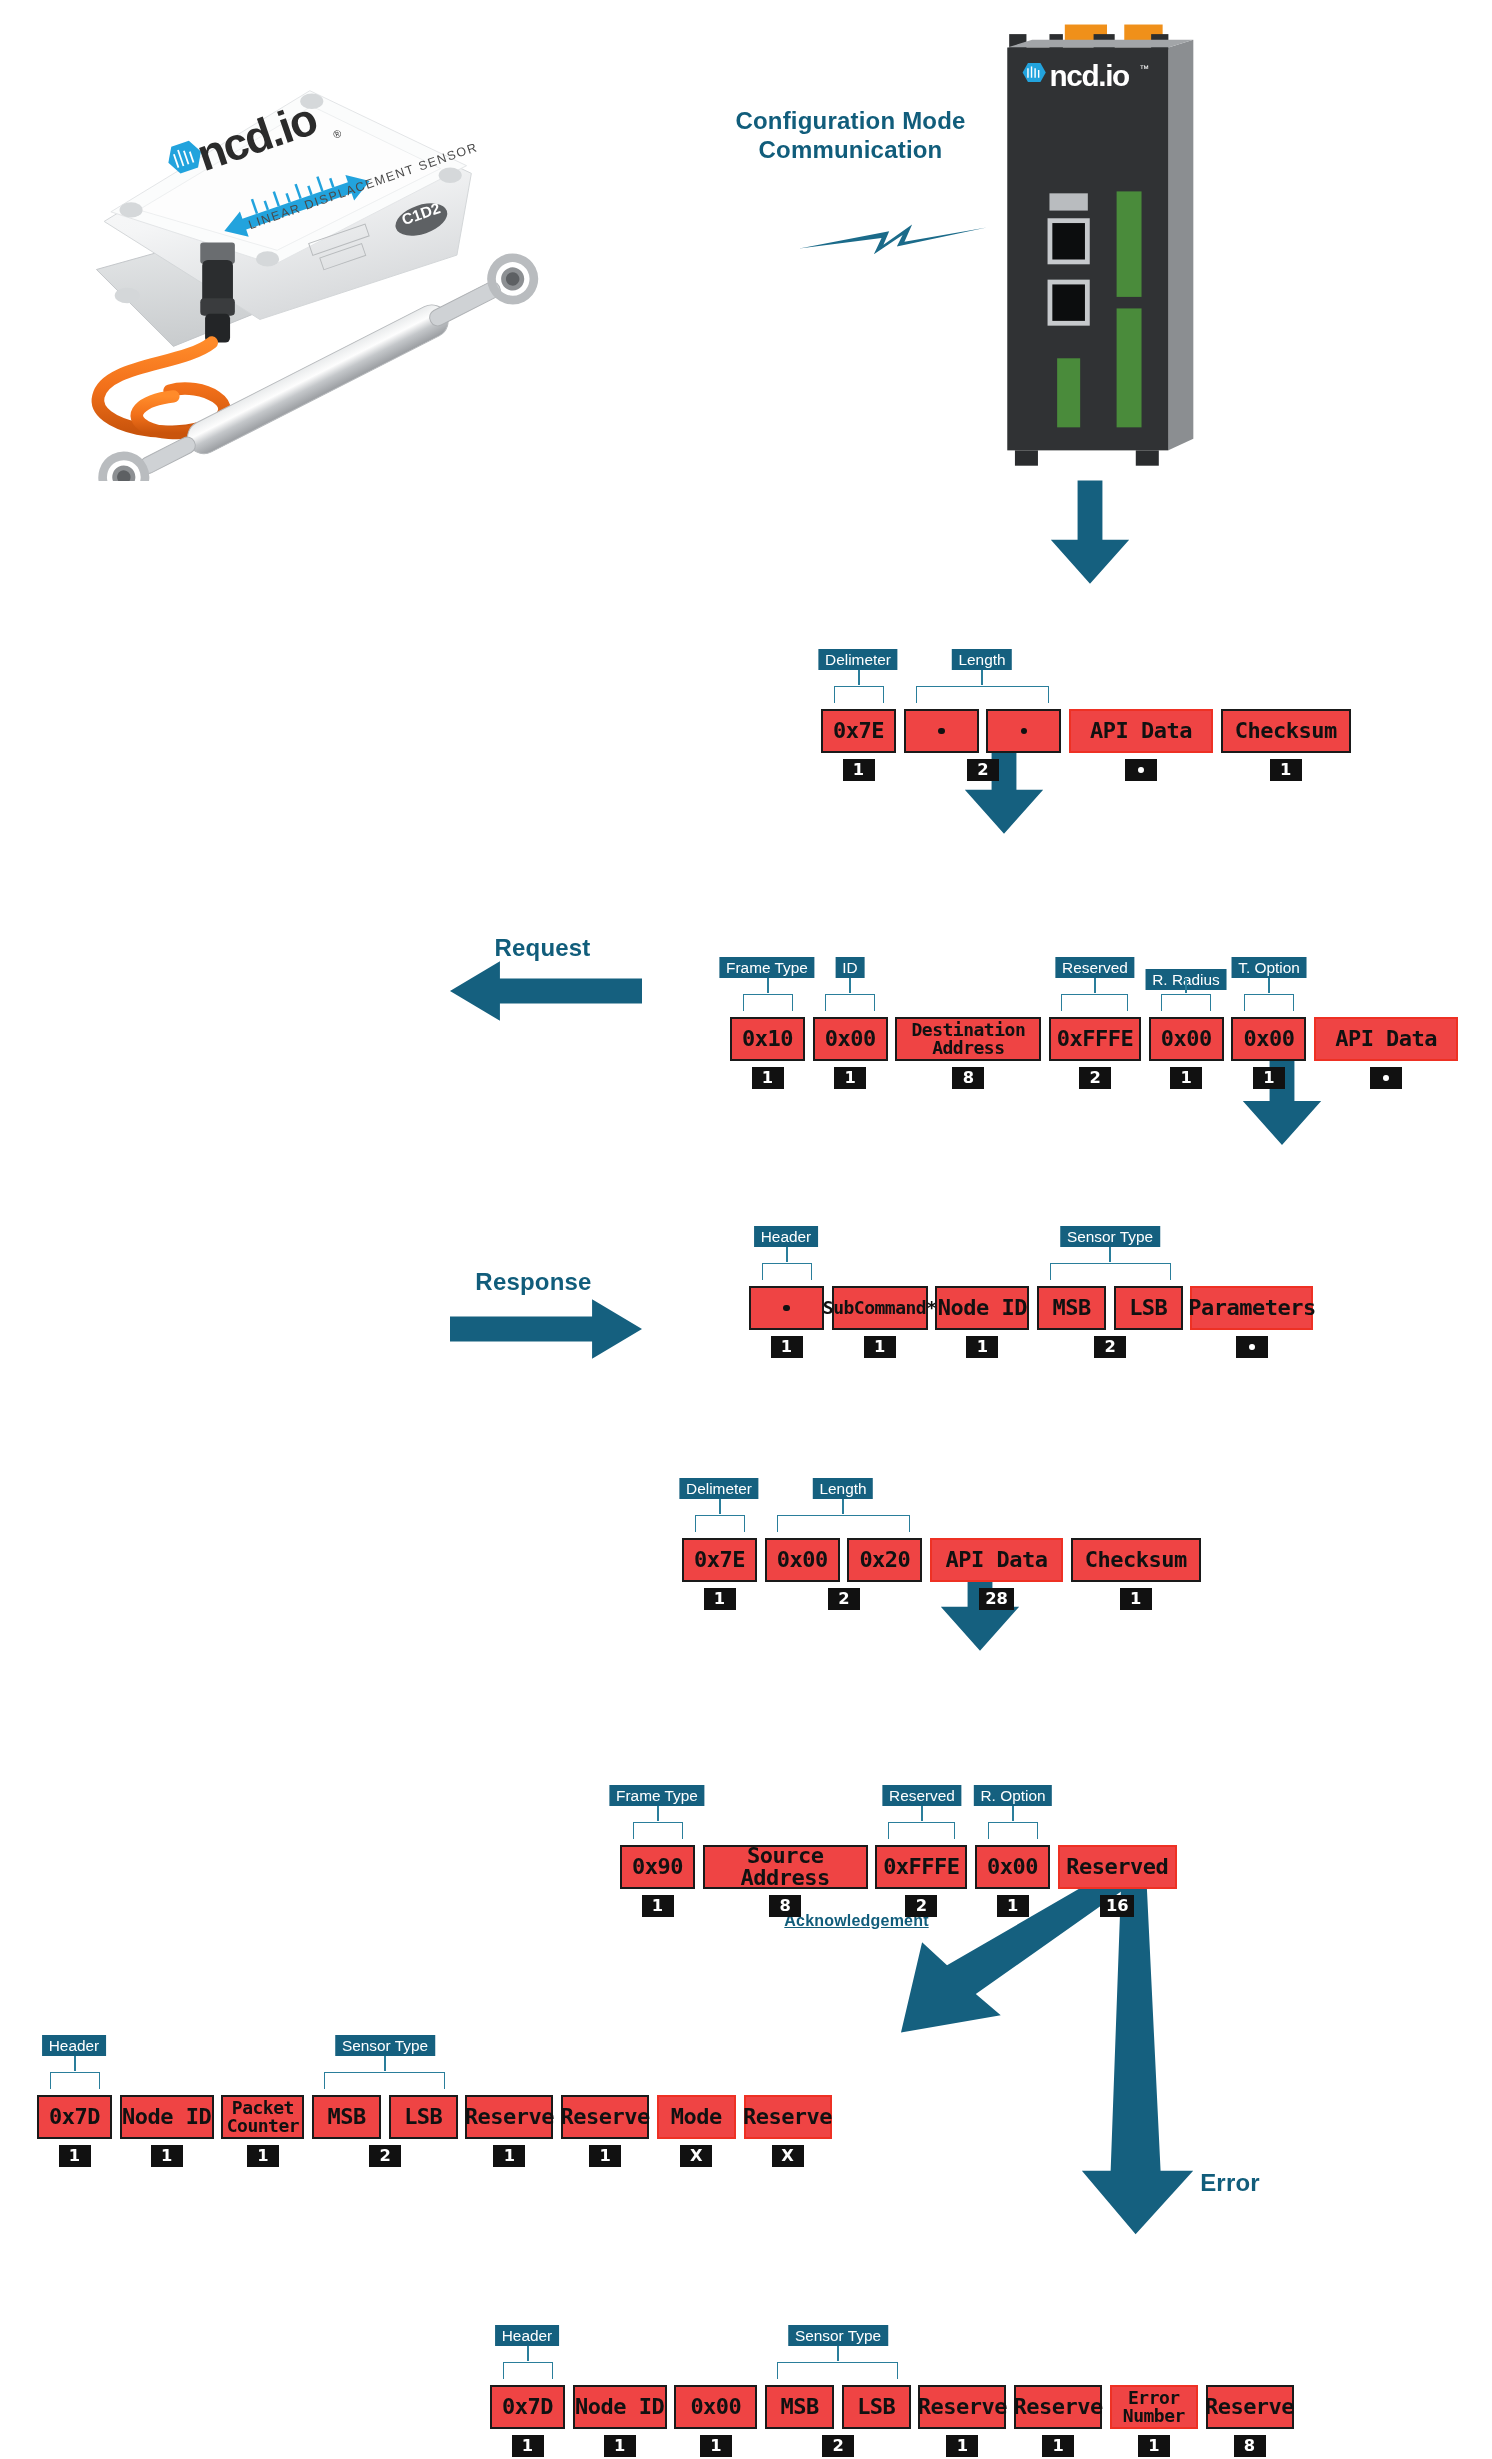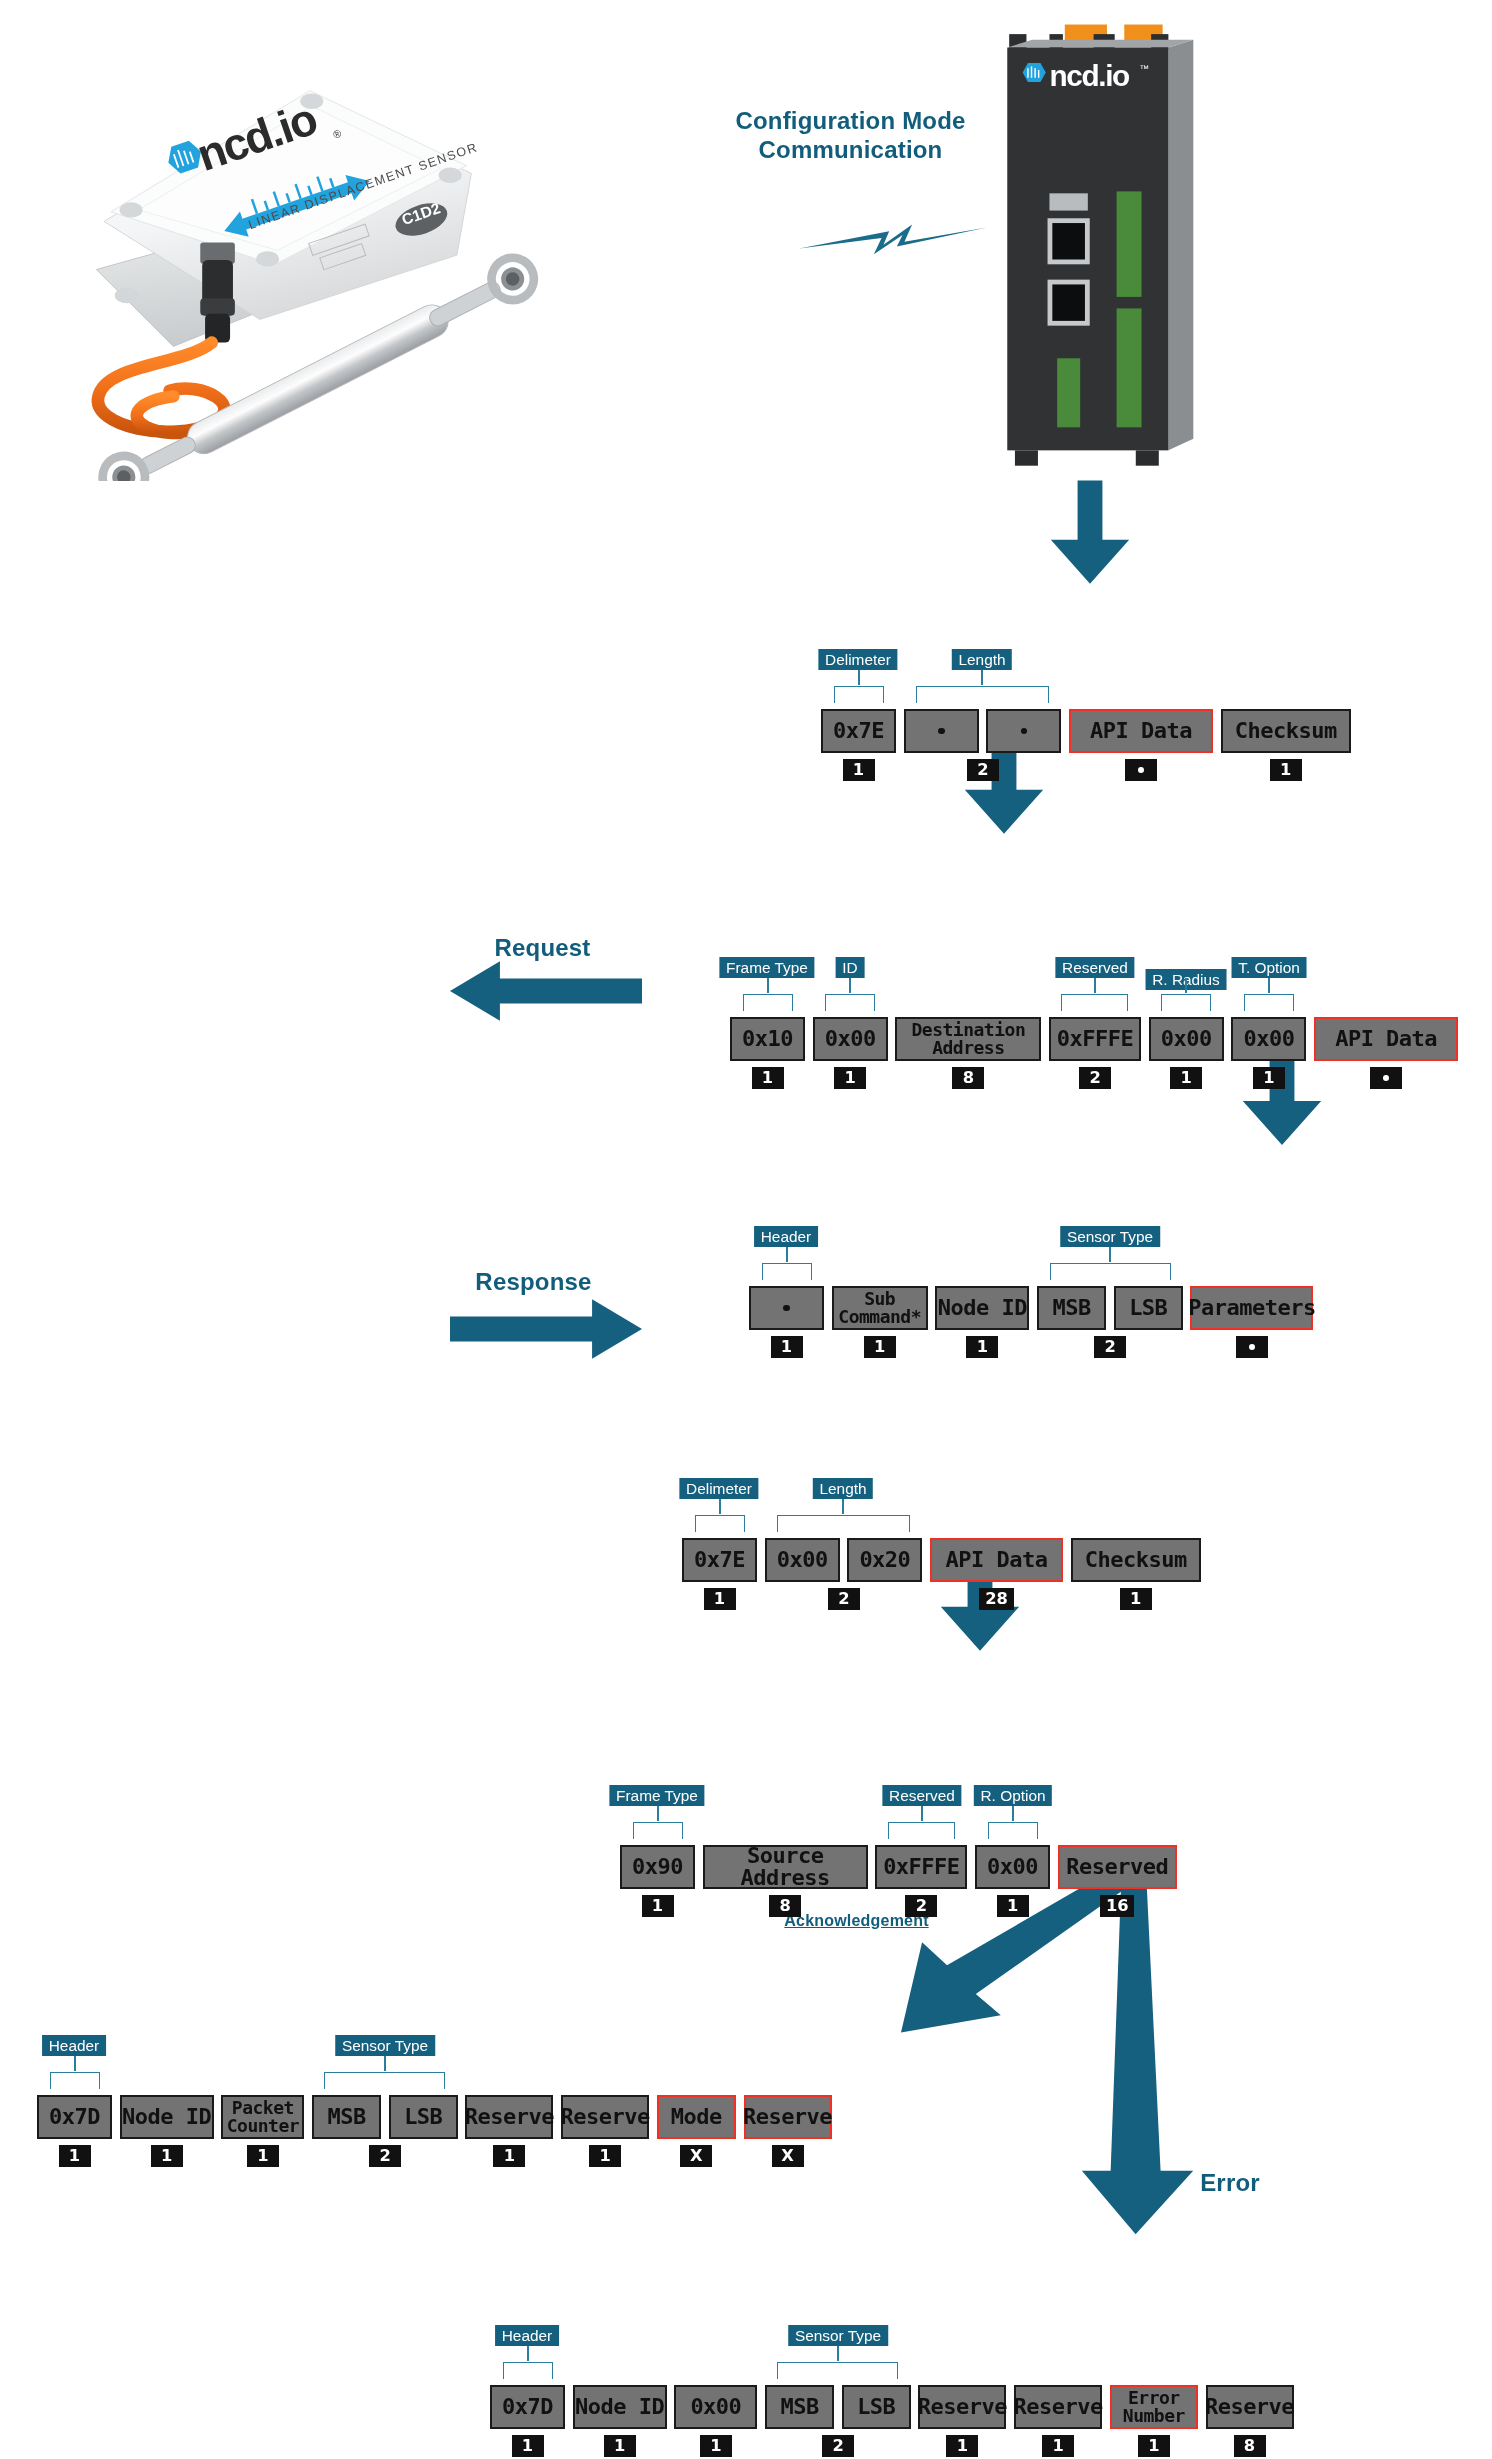--- a/index.html
+++ b/index.html
@@ -21,21 +21,21 @@
   #error-label{left:1153px;top:2169px;width:154px;font-size:24px;}
 
   
   #bolt{left:797px;top:216px;width:192px;height:43px;}
 
   
   .row{position:absolute;}
   .cells{display:flex;align-items:stretch;}
   .cellwrap{display:flex;flex-direction:column;align-items:center;position:relative;}
   .cell{
-    border:2.9px solid #1a1a1a;background:#737373;
+    border:2.9px solid #1a1a1a;background:#ef4444;
     display:flex;align-items:center;justify-content:center;
     font-family:"DejaVu Sans Mono", monospace;
     font-weight:bold;color:#111;text-align:center;
     height:44px;box-sizing:border-box;line-height:1.02;
     font-size:22px;letter-spacing:-0.5px;
   }
   .cell.red{border-color:#ee3124;}
   .cell.two-line{font-size:18px;padding:0 3.8px;}
   .dotglyph{display:inline-block;width:6.7px;height:6.7px;border-radius:50%;background:#111;}
   .size{
@@ -358,21 +358,21 @@
     <div class="cells" style="margin-top: 60px;">
       <div class="cellwrap" style="width: 75px; margin-right: 7.7px;">
         <div class="cell" style="width: 100%;">
           <span class="dotglyph"></span>
         </div>
         <div class="sizeslot" style="width: 100%;">
           <div class="size">1</div>
         </div>
       </div>
       <div class="cellwrap" style="width: 96px; margin-right: 7.7px;">
-        <div class="cell two-line" style="width: 100%; flex-direction: column;">
+        <div class="cell two-line" style="width: 100%; flex-direction: row;">
           <div>Sub</div>
           <div>Command*</div>
         </div>
         <div class="sizeslot" style="width: 100%;">
           <div class="size">1</div>
         </div>
       </div>
       <div class="cellwrap" style="width: 94px; margin-right: 7.7px;">
         <div class="cell" style="width: 100%;">Node ID</div>
         <div class="sizeslot" style="width: 100%;">

